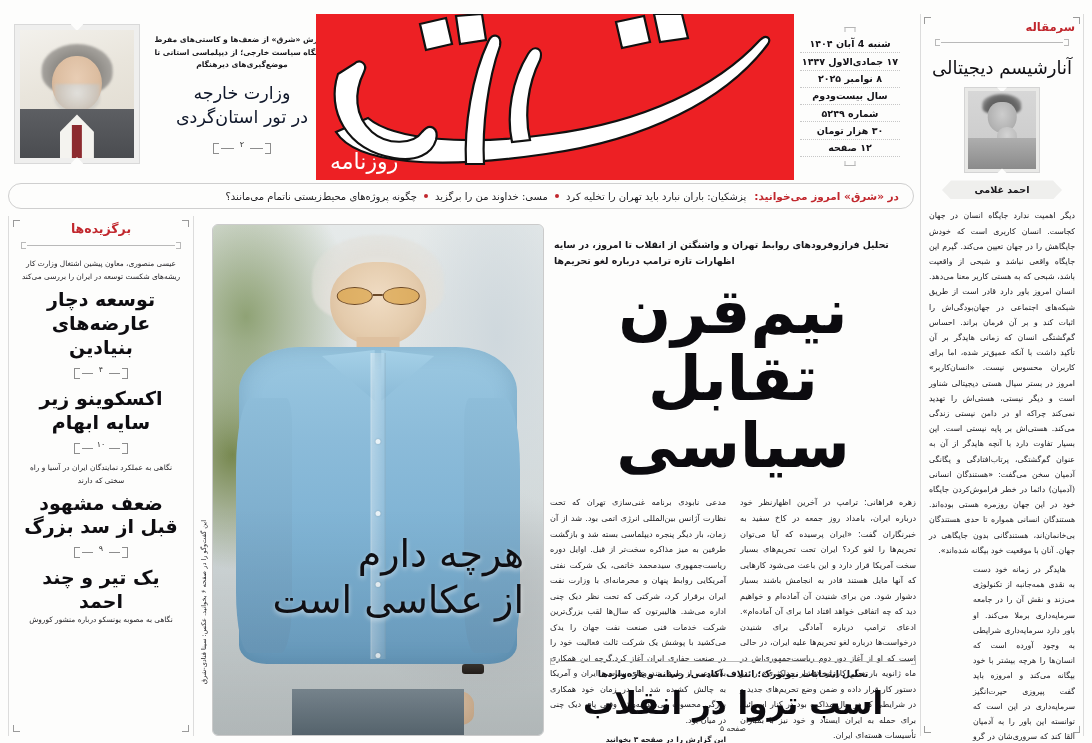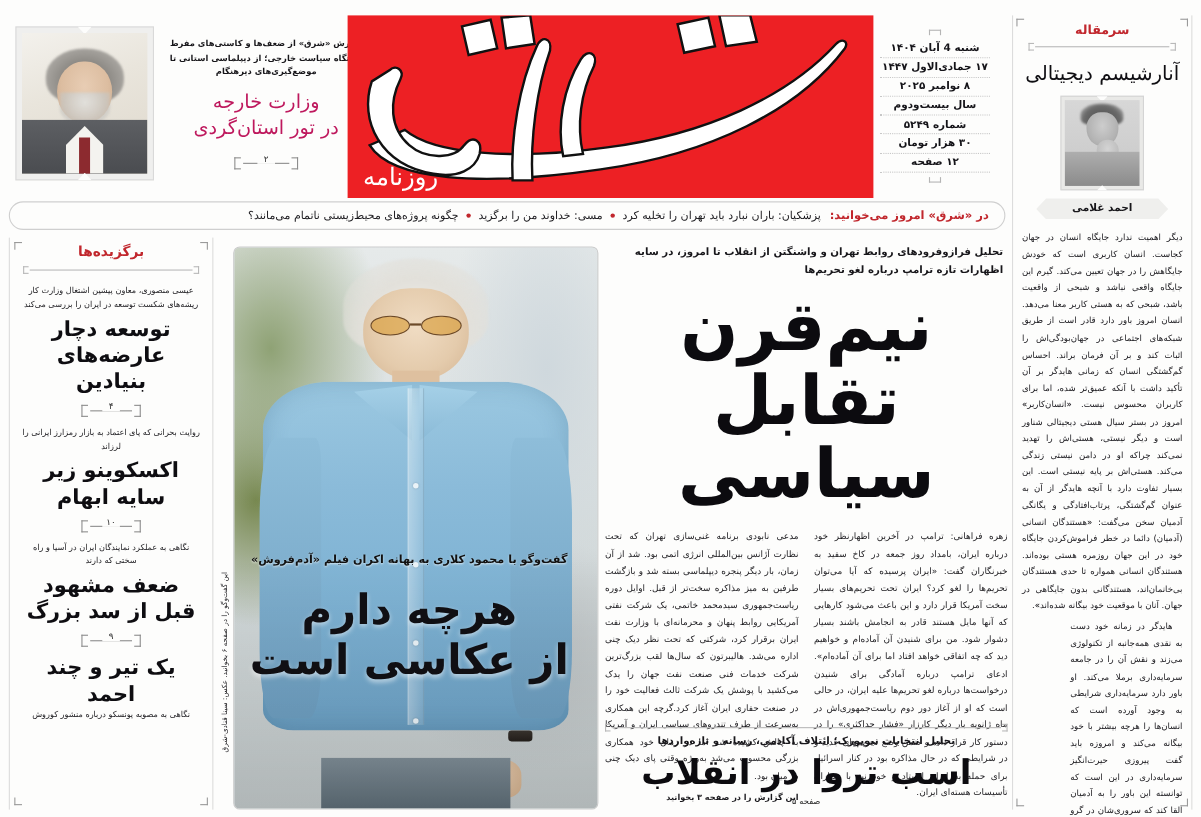--- a/index.html
+++ b/index.html
@@ -89,21 +89,21 @@
   #top-teaser {
     position:absolute; left:150px; top:34px; width:184px;
     text-align:center; direction:rtl;
   }
   #top-teaser .kicker {
     font-size:7.6px; line-height:1.65; font-weight:700; color:#17161a;
     letter-spacing:-.1px;
   }
   #top-teaser .big {
     margin-top:9px;
-    font-size:17.5px; line-height:1.38; font-weight:400; color:#be185d;
+    font-size:17.5px; line-height:1.38; font-weight:400; color:#0f172a;
   }
   #top-teaser .pagebar {
     margin:14px auto 0; width:58px; height:11px; position:relative;
   }
   .pagebar { direction:ltr; }
   .pagebar .ln { position:absolute; left:8px; right:8px; top:5px; height:1px; background:#8d8d8d; }
   .pagebar .cap-l, .pagebar .cap-r {
     position:absolute; top:0px; width:6px; height:11px;
   }
   .pagebar .cap-l { left:0; border-left:1px solid #8d8d8d; border-top:1px solid #8d8d8d; border-bottom:1px solid #8d8d8d;}
@@ -305,41 +305,41 @@
 
   
   #photo-kicker {
     position:absolute; right:20px; top:288px; left:20px;
     text-align:center; direction:rtl;
     font-size:10.2px; font-weight:700; color:#111;
     text-shadow:0 1px 2px rgba(255,255,255,.75);
   }
   #photo-headline {
     position:absolute; right:20px; left:20px; top:315px;
-    text-align:center; direction:rtl;
-    font-size:38px; line-height:1.22; font-weight:700; color:#100f13;
+    direction:rtl;
+    font-size:38px; line-height:1.22; font-weight:400; color:#100f13;
     text-shadow:0 2px 5px rgba(255,255,255,.55);
   }
   #photo-vcaption {
     position:absolute; left:200px; top:520px;
     width:16px; height:205px;
     writing-mode: vertical-rl; transform: rotate(180deg);
     transform-origin:center;
     font-size:6.6px; color:#1c1b1f; direction:rtl;
     line-height:1.4; white-space:nowrap;
     letter-spacing:.1px;
   }
 
   
   #main-story {
     position:absolute; left:550px; top:222px; width:366px; direction:rtl;
   }
   #main-story .kicker {
     font-size:9.3px; line-height:1.7; font-weight:700; color:#17161a;
-    text-align:right; padding:0 4px;
+    text-align:left; padding:0 4px;margin-top:15px;
   }
   #main-story h1 {
     margin-top:10px; text-align:center;
     font-size:62px; line-height:1.08; font-weight:700; color:#0c0b0f;
     letter-spacing:-1.2px;
   }
   #main-story .cols {
     margin-top:16px; display:flex; gap:14px; direction:rtl;
   }
   #main-story .col {
@@ -368,21 +368,21 @@
     margin-top:4px; font-size:7.6px; color:#2a2a2a; text-align:center;
   }
 
   
   #editorial {
     position:absolute; left:920px; top:14px; width:164px; height:722px;
     border-right:1px solid #dcdcdc; border-left:1px solid #dcdcdc;
     direction:rtl; padding:0 8px;
   }
   #editorial .ed-label {
-    text-align:center; color:#C1272D; font-size:11.5px; font-weight:700;
+    text-align:right; color:#C1272D; font-size:11.5px; font-weight:700;
     padding:6px 0 3px; letter-spacing:1px;
   }
   #editorial .ed-rule { margin:2px 6px 8px; }
   #editorial .ed-title {
     text-align:center; font-size:18px; line-height:1.3; font-weight:400;
     color:#0f0e12; padding:2px 0 8px;
   }
   #ed-portrait {
     margin:0 auto; width:76px; height:86px;
     border:1px solid #d4d4d4; background:#e9e9e7; padding:3px;
@@ -541,21 +541,20 @@
       <div class="hl">توسعه دچار عارضه‌های بنیادین</div>
       <div class="pagebar">
         <div class="cap-l"></div>
           <div class="ln"></div>
           <div class="cap-r"></div>
         <div class="num">۴</div>
       </div>
     </div>
 
     <div class="sb-item">
-      <div class="kick">روایت بحرانی که پای اعتماد به بازار رمزارز ایرانی را لرزاند</div>
       <div class="hl">اکسکوینو زیر سایه ابهام</div>
       <div class="pagebar">
         <div class="cap-l"></div>
           <div class="ln"></div>
           <div class="cap-r"></div>
         <div class="num">۱۰</div>
       </div>
     </div>
 
 
@@ -599,21 +598,20 @@
         <div class="btn" style="top:42%"></div>
         <div class="btn" style="top:56%"></div>
         <div class="btn" style="top:70%"></div>
         <div class="btn" style="top:84%"></div>
         <div class="watch"></div>
         <div class="hand"></div>
         <div class="trouser"></div>
         <div class="shade"></div>
       </div>
     </div>
-    <div id="photo-kicker">گفت‌وگو با محمود کلاری به بهانه اکران فیلم «آدم‌فروش»</div>
     <div id="photo-headline">
       <div>هرچه دارم</div>
       <div>از عکاسی است</div>
     </div>
   </div>
   <div id="photo-vcaption">این گفت‌وگو را در صفحه ۶ بخوانید. عکس: سینا قنادی-شرق</div>
 
   <div id="main-story">
     <div class="kicker">تحلیل فرازوفرودهای روابط تهران و واشنگتن از انقلاب تا امروز، در سایه اظهارات تازه ترامپ درباره لغو تحریم‌ها</div>
     <h1>

